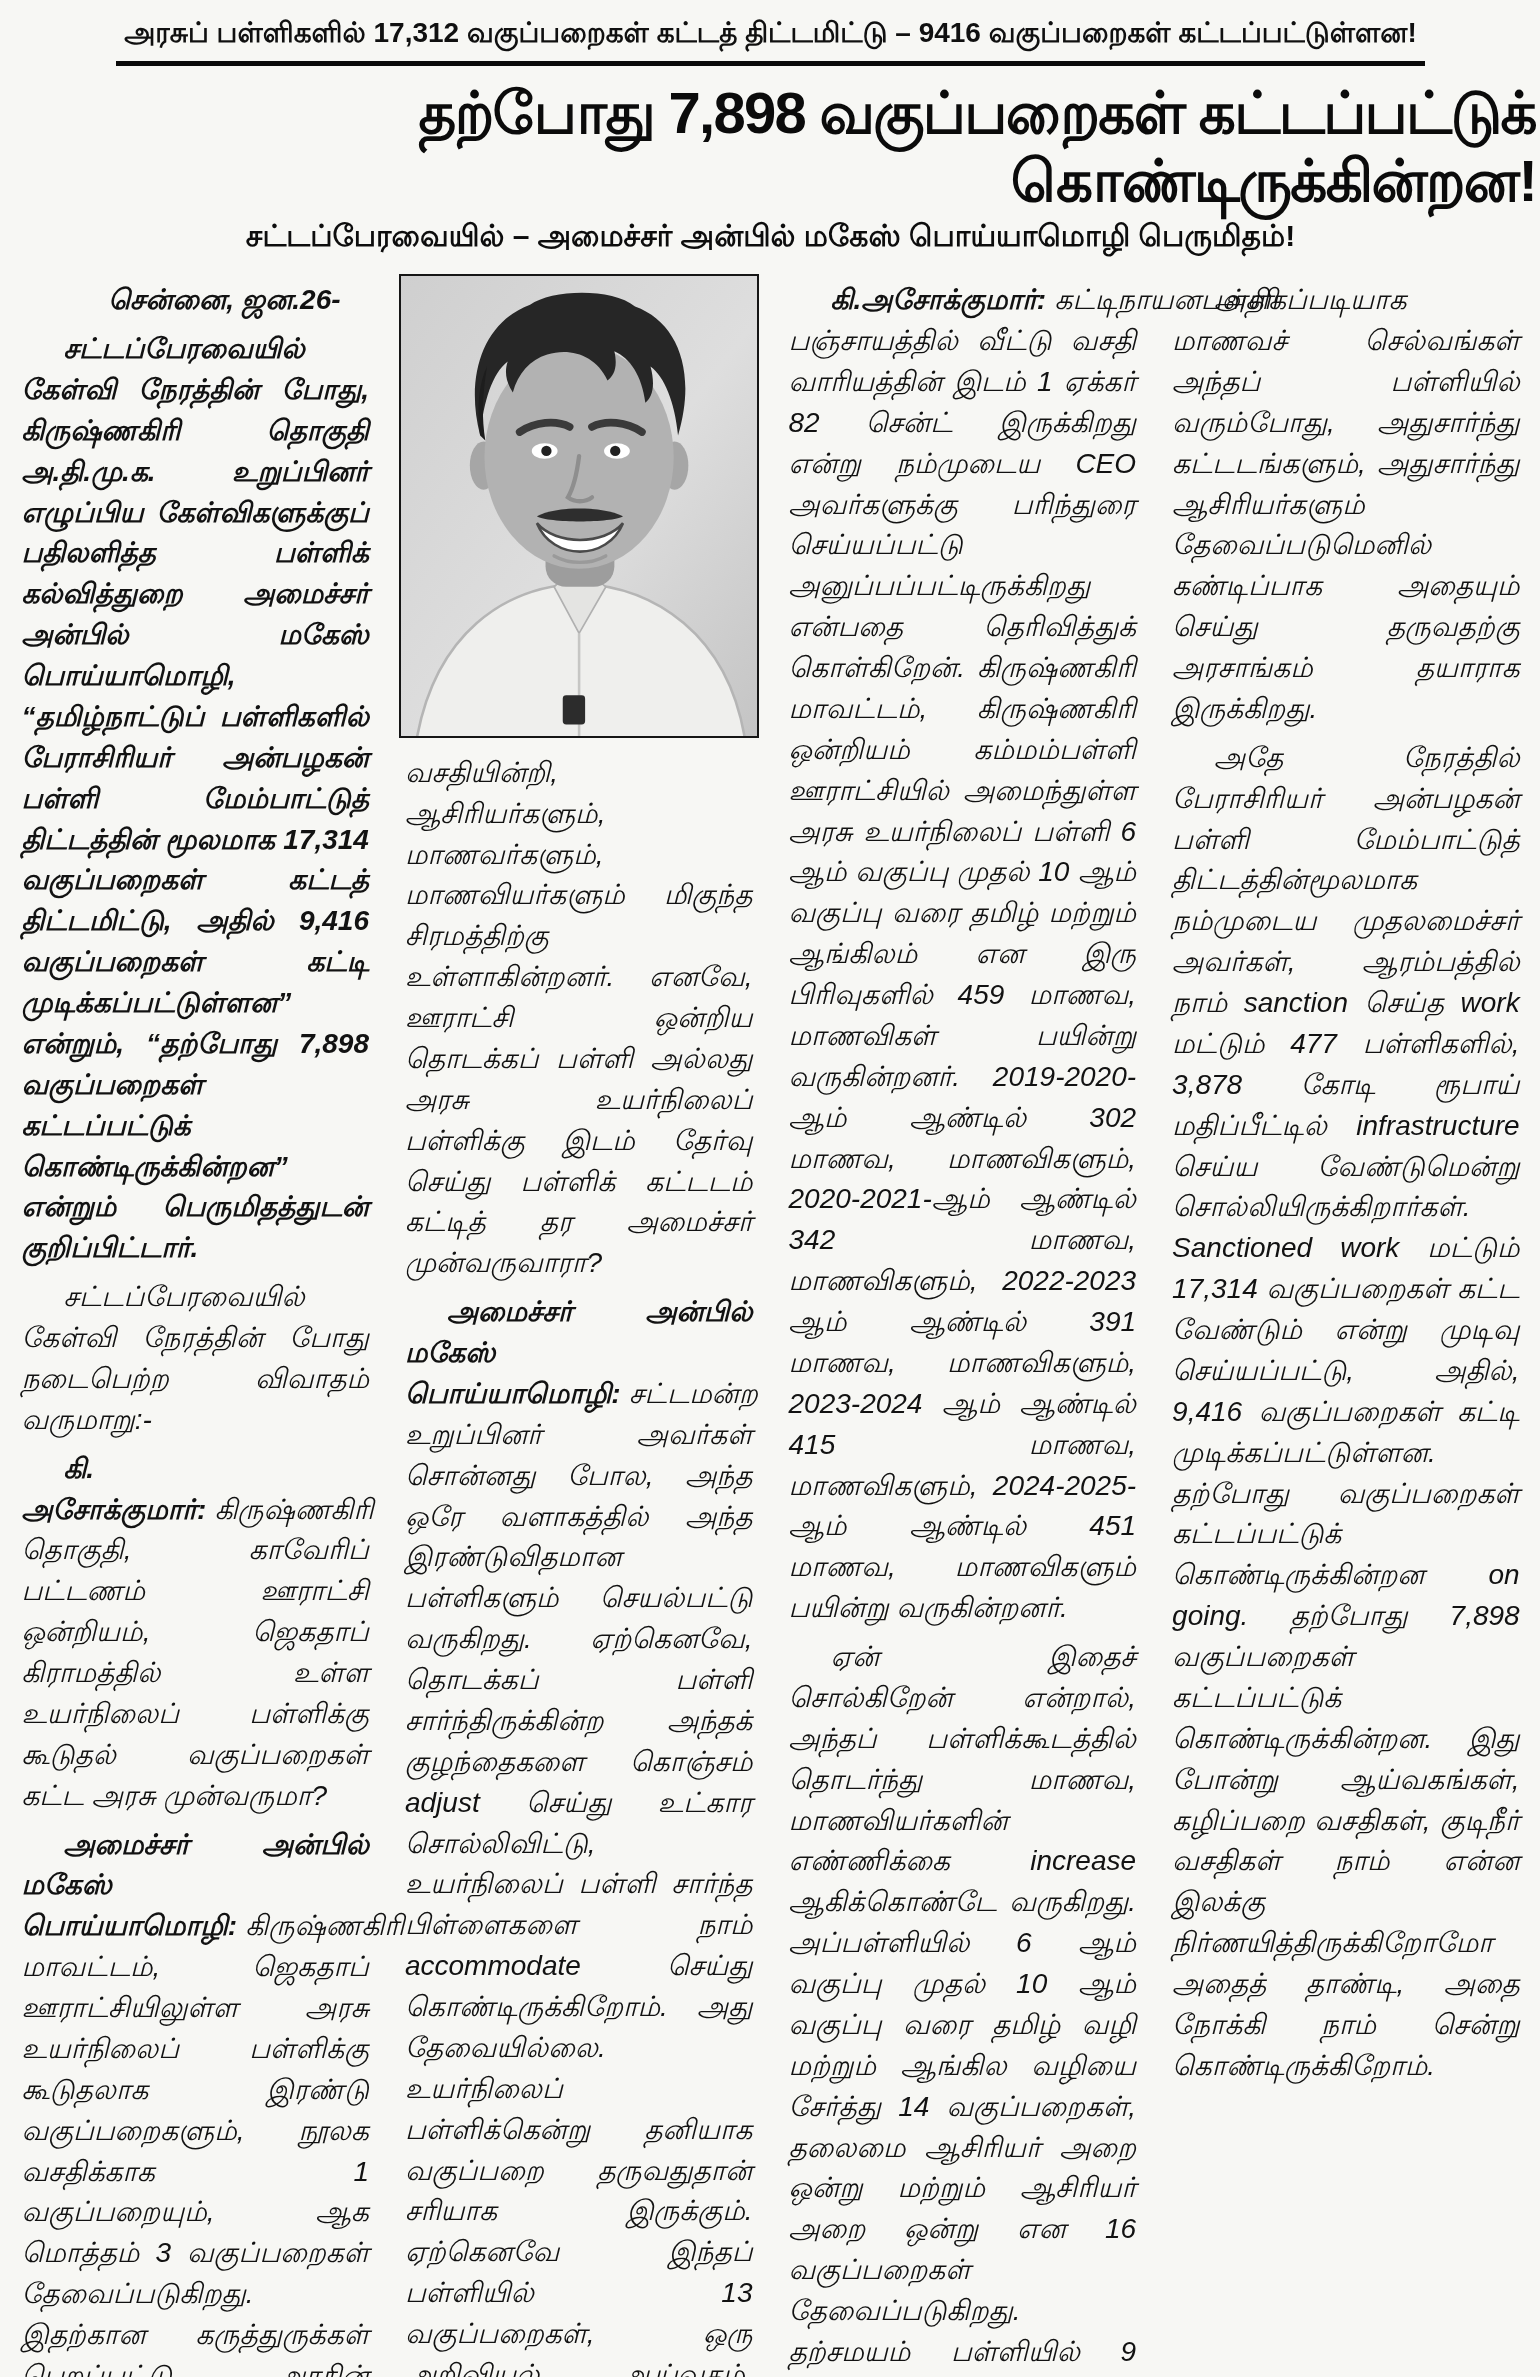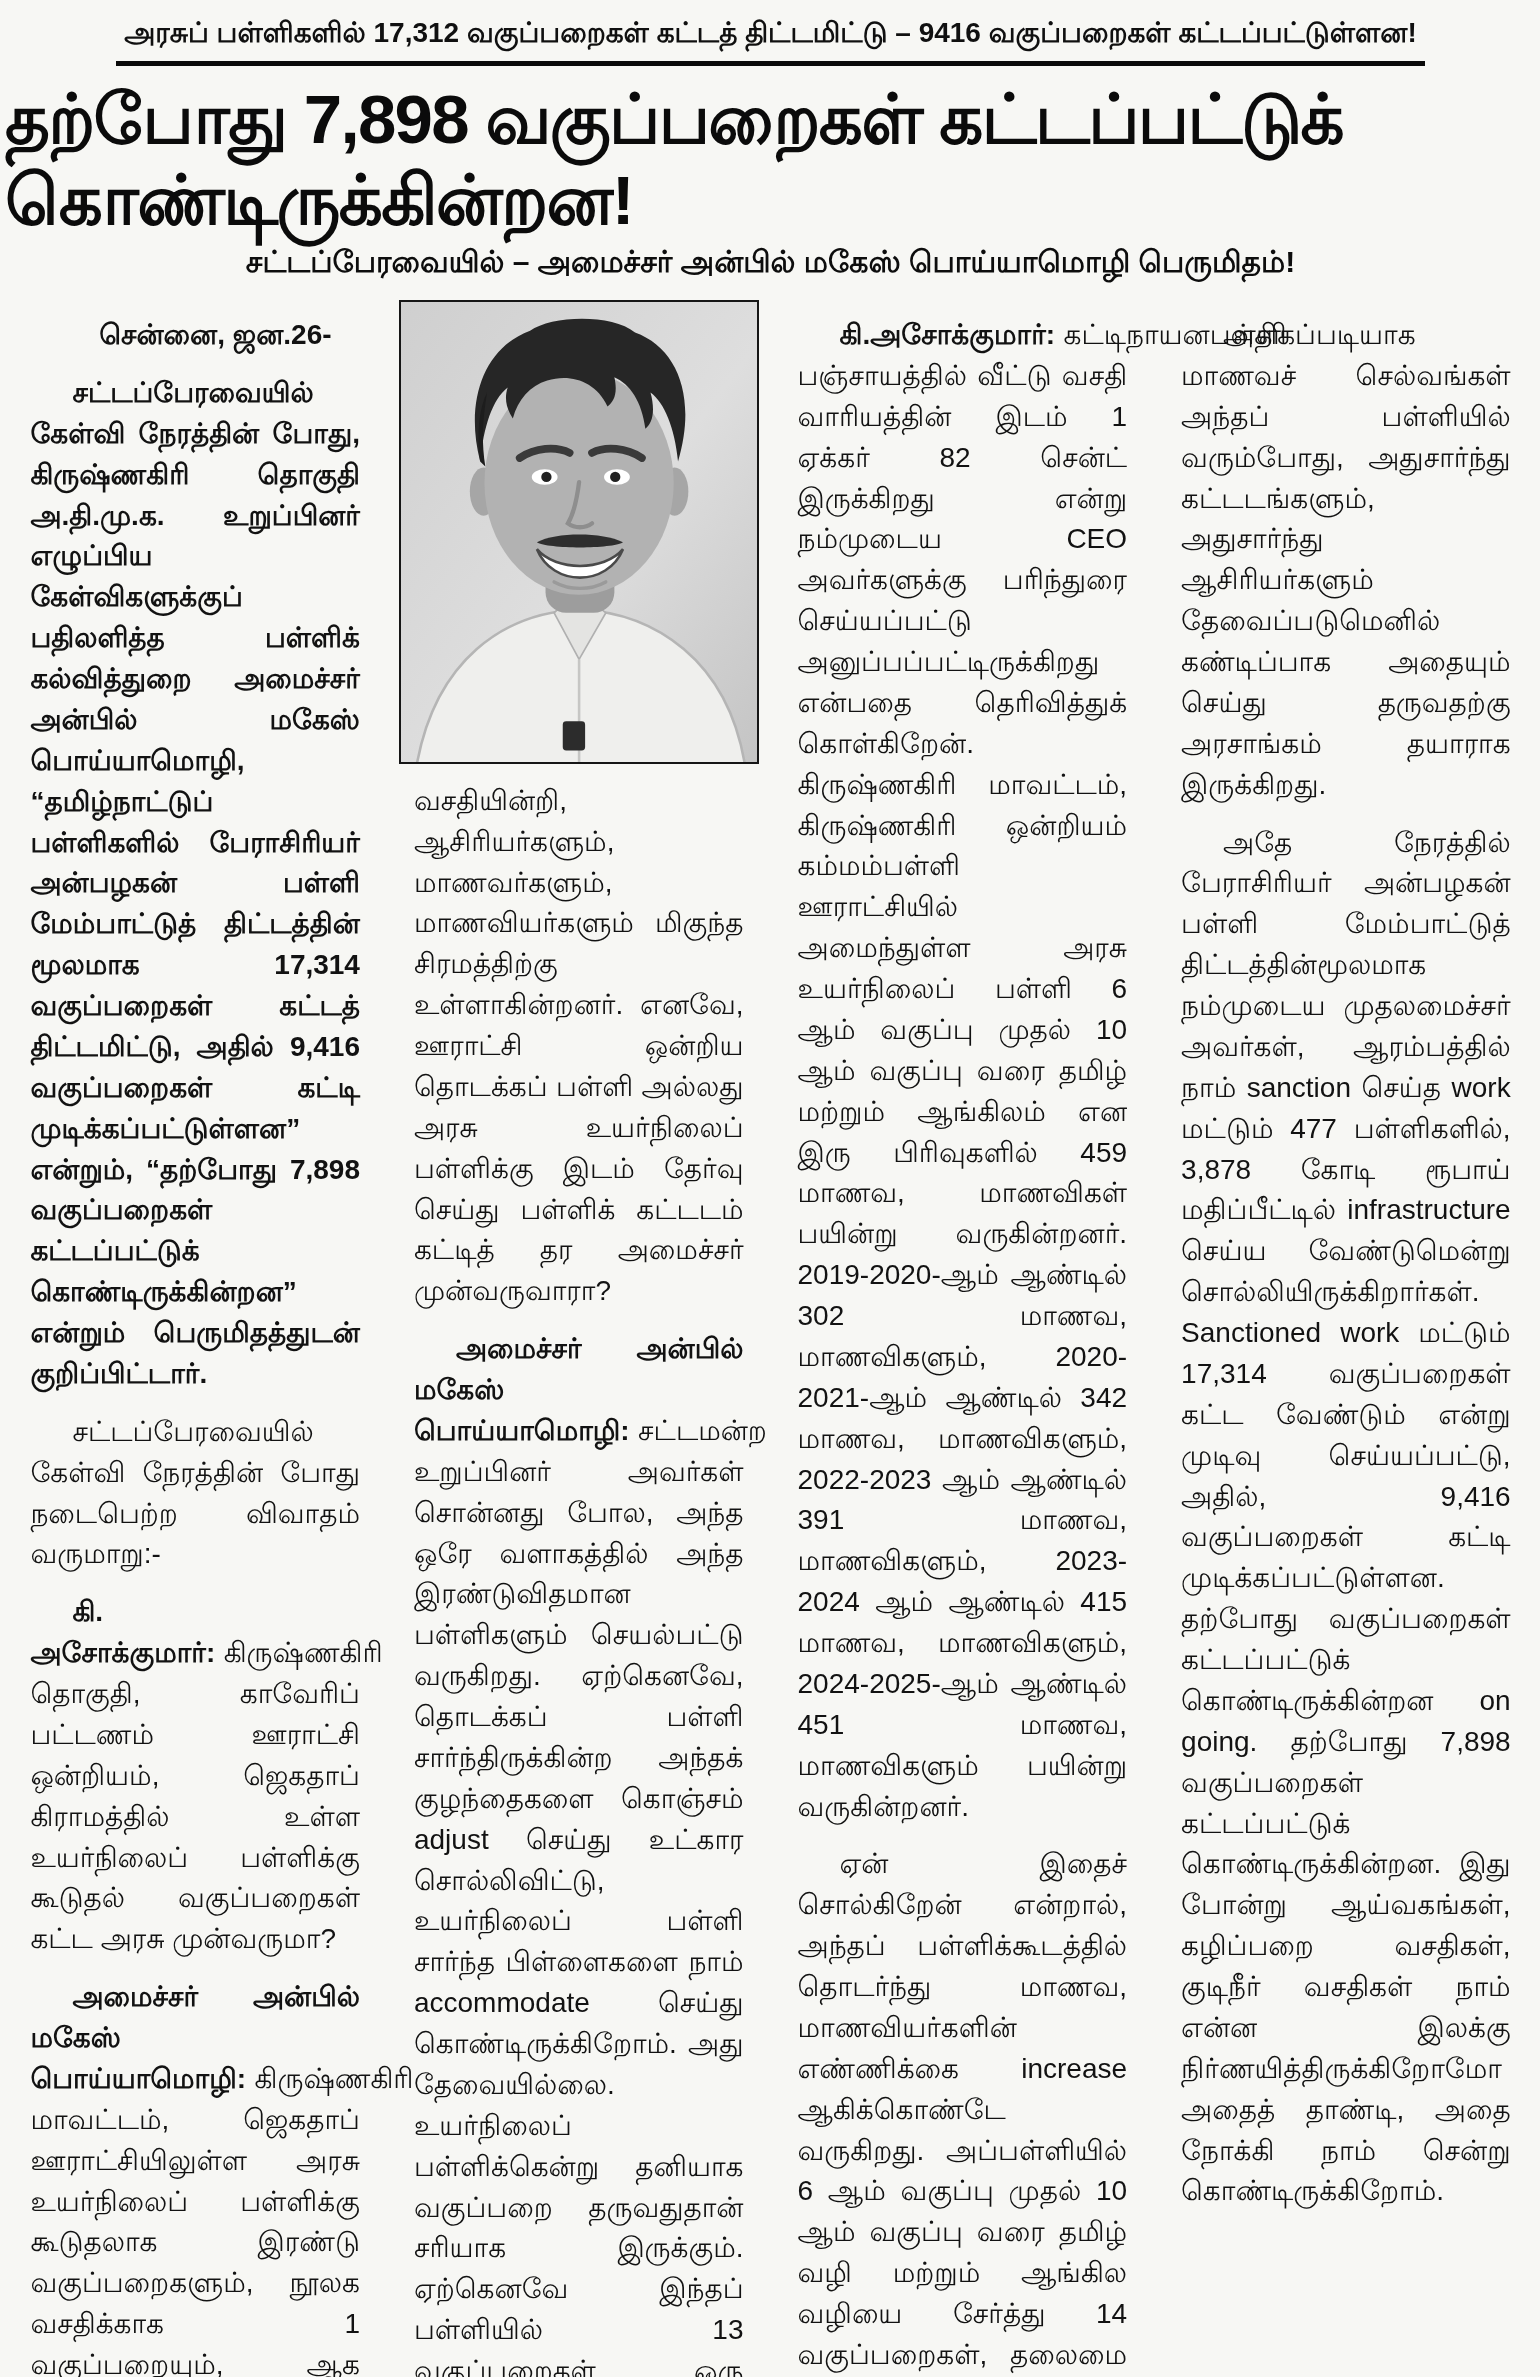--- a/index.html
+++ b/index.html
@@ -16,22 +16,22 @@
   .kicker{
     display:inline-block;
     font-size:28px;font-weight:700;
     line-height:1.15;
     padding:0 8.4px 11.7px 8.4px;
     border-bottom:5px solid #0a0a0a;
     letter-spacing:0;
   }
   .headline{
     margin:13.4px 5px 0 5px;
-    text-align:left;
-    font-size:69px;
+    text-align:right;
+    font-size:58px;
     font-weight:900;
     letter-spacing:-1.7px;
     line-height:1.18;
     color:#0b0b0b;
   }
   .subheadline{
     margin:3.3px 0 0 0;
     text-align:center;
     font-size:30px;
     font-weight:800;
@@ -45,21 +45,21 @@
     align-items:flex-start;
   }
   .col{
     flex:1 1 0;
     min-width:0;
     font-size:28px;
     line-height:1.46;
     text-align:justify;
     color:#121212;
   }
-  .para{margin:17px;}
+  .para{margin:8px;font-style:italic;}
   .indent{text-indent:42px;}
   .dateline{
     text-align:right;
     padding-right:28.4px;
     font-weight:700;
     text-indent:0;
   }
   .lede{font-weight:700;}
   .speaker{font-weight:800;margin-right:8.4px;}
   .photo-frame{

